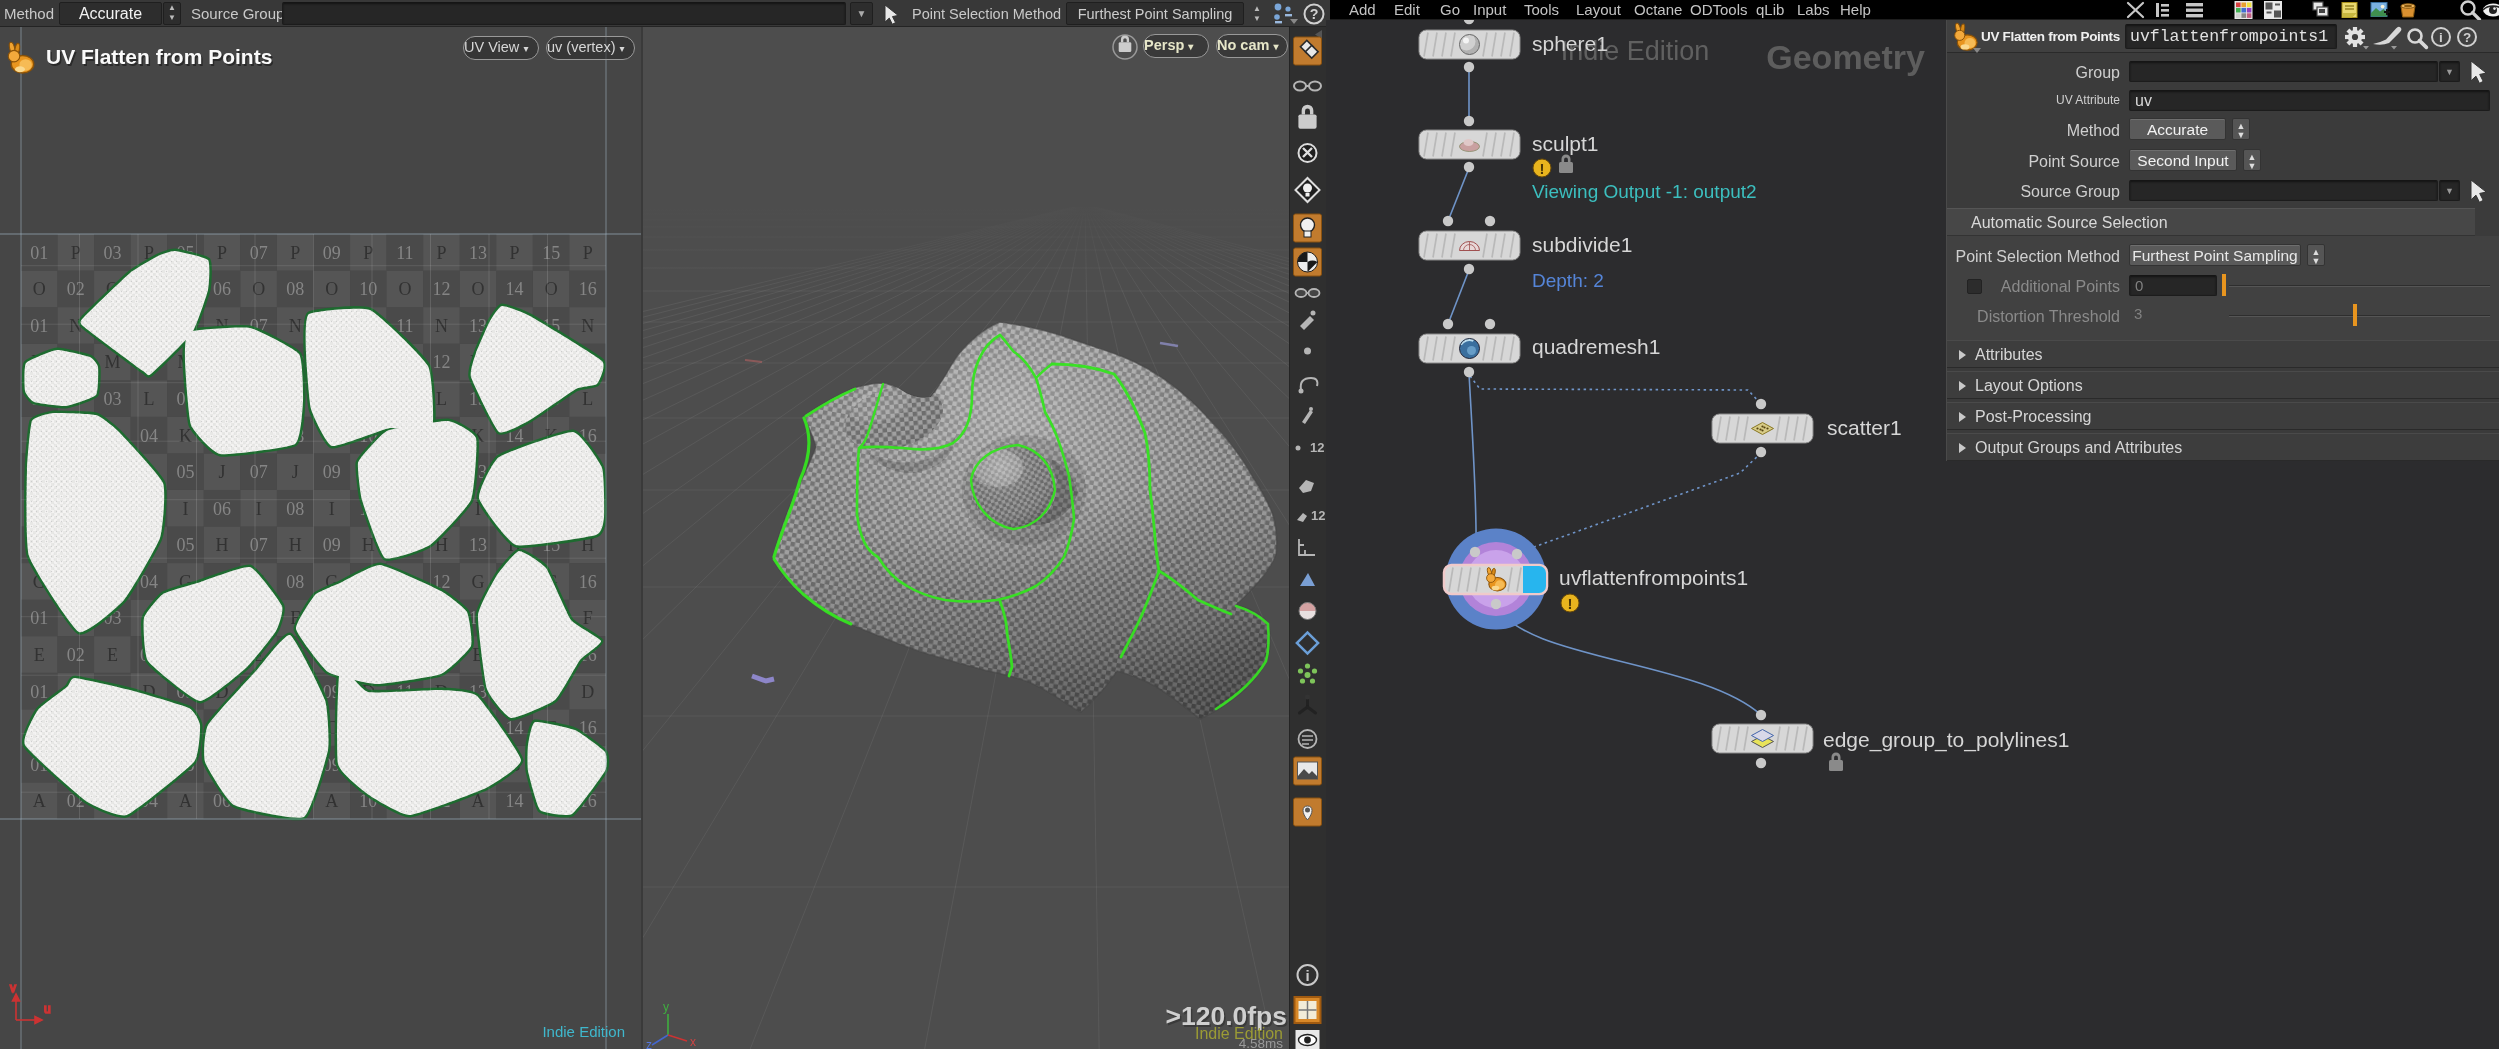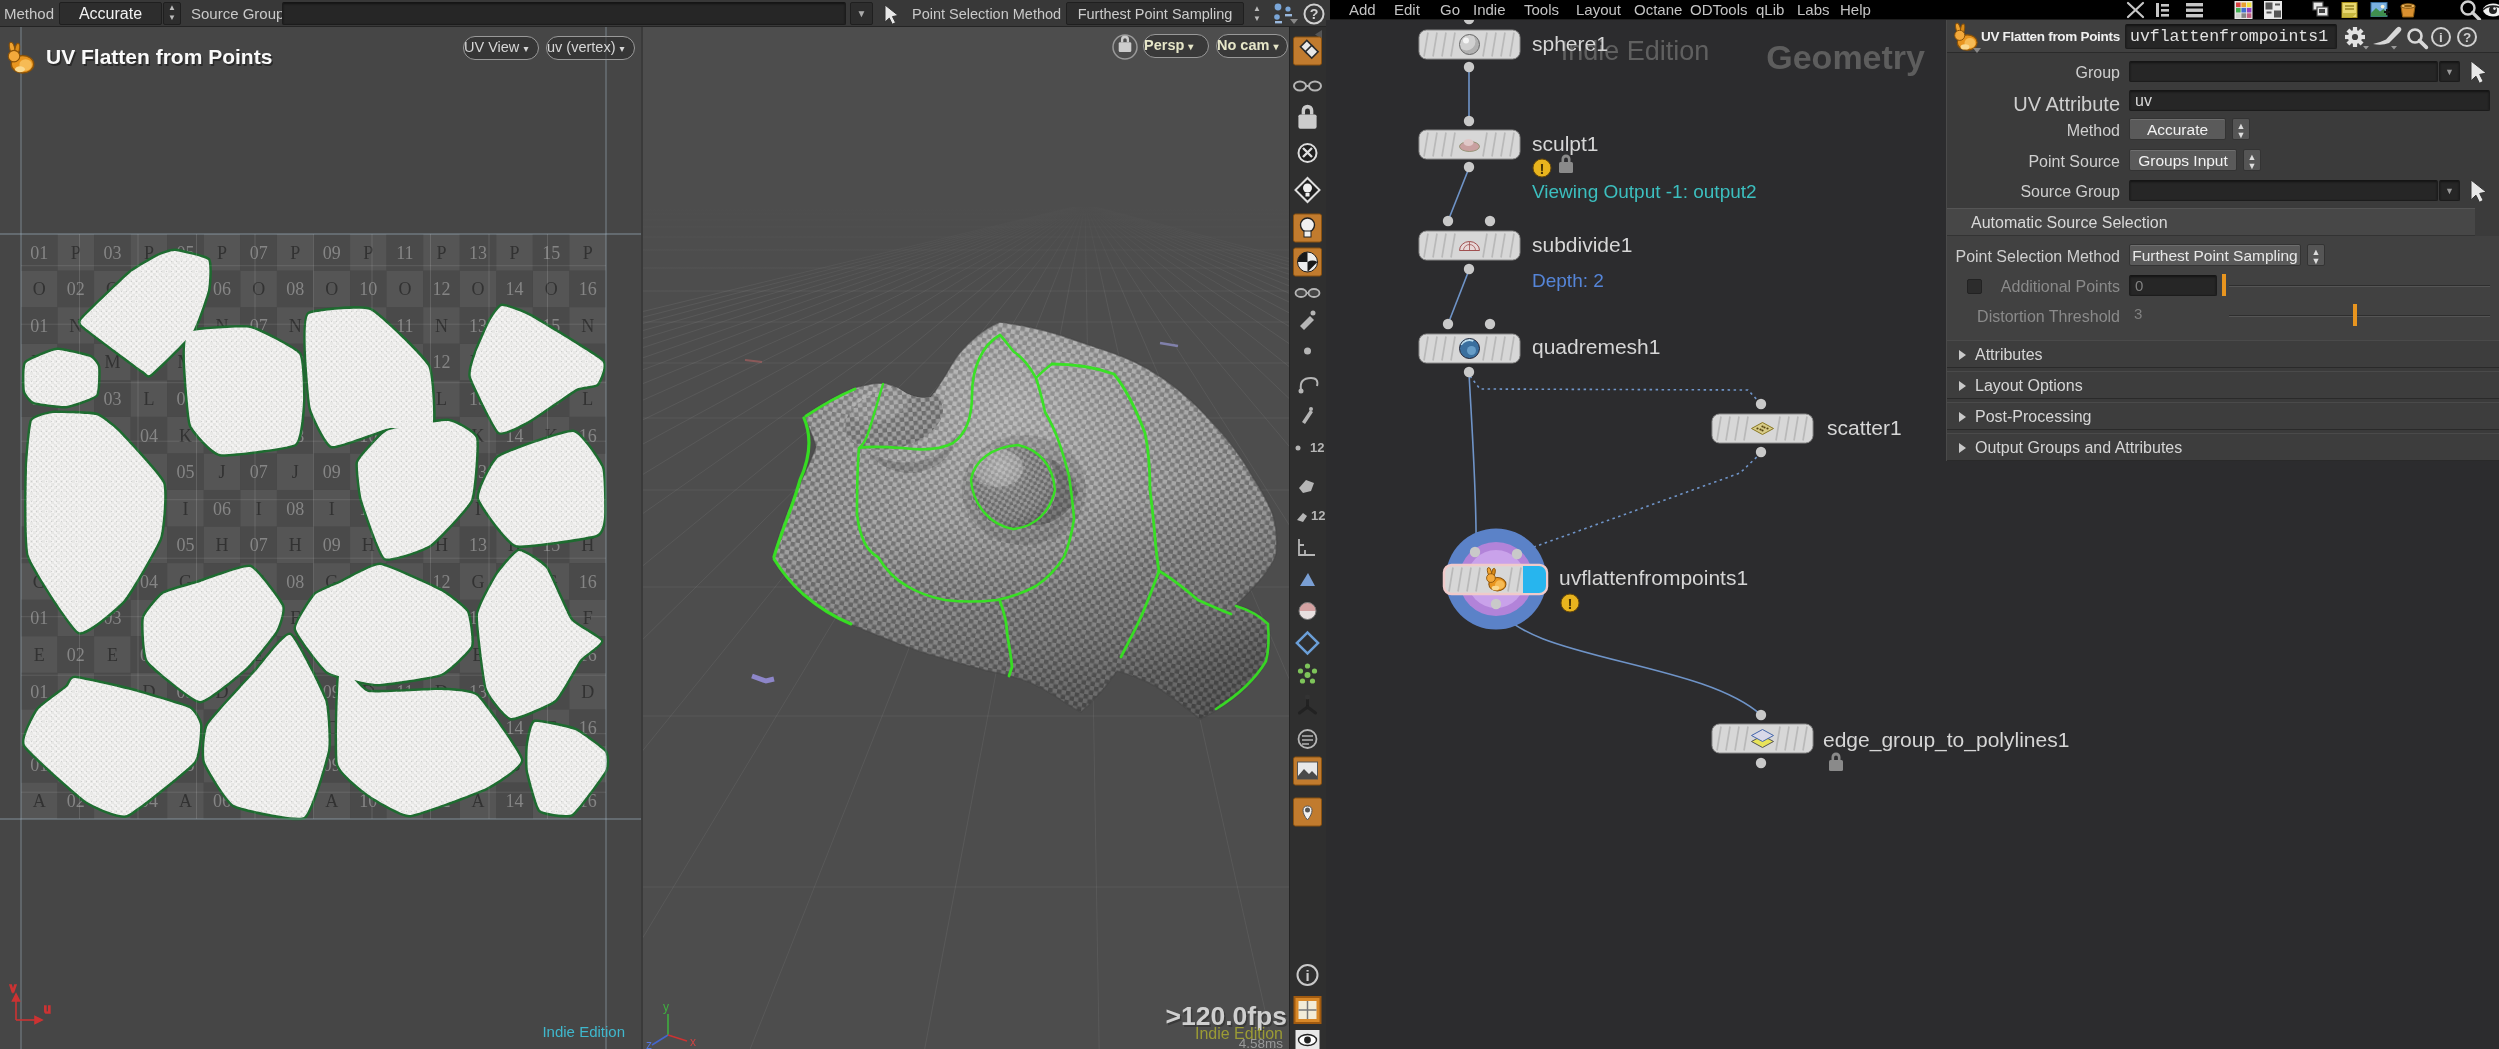--- a/index.html
+++ b/index.html
@@ -37,21 +37,21 @@
     </svg>
     <svg class="abs" style="left:1303px;top:3px" width="22" height="22" viewBox="0 0 22 22">
       <circle cx="11" cy="11" r="9.5" fill="none" stroke="#d0d0d0" stroke-width="2"></circle>
       <text x="11" y="16.225" font-size="14.25" fill="#d0d0d0" text-anchor="middle" font-weight="bold" font-family="Liberation Sans, sans-serif">?</text>
     </svg>
   </div>
 <div class="abs" style="left:1330px;top:0;width:1169px;height:20px;background:#000000;border-bottom:1px solid #1e1e1e;color:#c3c3c3;font-size:15px">
     <div class="abs" style="left:19px;top:1px">Add</div>
     <div class="abs" style="left:64px;top:1px">Edit</div>
     <div class="abs" style="left:110px;top:1px">Go</div>
-    <div class="abs" style="left:143px;top:1px">Indie</div>
+    <div class="abs" style="left:143px;top:1px">Input</div>
     <div class="abs" style="left:194px;top:1px">Tools</div>
     <div class="abs" style="left:246px;top:1px">Layout</div>
     <div class="abs" style="left:304px;top:1px">Octane</div>
     <div class="abs" style="left:360px;top:1px">ODTools</div>
     <div class="abs" style="left:426px;top:1px">qLib</div>
     <div class="abs" style="left:467px;top:1px">Labs</div>
     <div class="abs" style="left:510px;top:1px">Help</div>
   </div>
 <svg class="abs" style="left:2115px;top:0" width="384" height="20" viewBox="2115 0 384 20">
     <g stroke="#c6c6c6" stroke-width="2.2" stroke-linecap="round">
@@ -1149,27 +1149,27 @@
       <text x="98" y="17.95" font-size="13.5" fill="#d0d0d0" text-anchor="middle" font-weight="bold" font-family="Liberation Sans, sans-serif">i</text>
       <circle cx="124" cy="13" r="9" fill="none" stroke="#d0d0d0" stroke-width="2"></circle>
       <text x="124" y="17.95" font-size="13.5" fill="#d0d0d0" text-anchor="middle" font-weight="bold" font-family="Liberation Sans, sans-serif">?</text>
     </svg>
     <div class="abs" style="right:379px;top:44px;color:#cfcfcf;font-size:16px;white-space:nowrap">Group</div>
     <div class="abs inp" style="left:182px;top:41px;width:309px;height:21px"></div>
     <div class="abs inp" style="left:492px;top:41px;width:21px;height:21px;color:#999;font-size:9px;text-align:center;line-height:20px">▼</div>
     <svg class="abs" style="left:519px;top:39px" width="24" height="24" viewBox="0 0 24 24">
       <path d="M 5 2 l 0 19.8 l 4.95 -4.620000000000001 l 3.5200000000000005 7.15 l 3.74 -1.9800000000000002 l -3.5200000000000005 -6.930000000000001 l 6.6000000000000005 -1.32 z" fill="#e8e8e8" stroke="#333" stroke-width="1"></path>
     </svg>
-    <div class="abs" style="right:379px;top:73px;color:#cfcfcf;font-size:20px;white-space:nowrap">UV Attribute</div>
+    <div class="abs" style="right:379px;top:73px;color:#cfcfcf;font-size:12px;white-space:nowrap">UV Attribute</div>
     <div class="abs inp" style="left:182px;top:70px;width:361px;height:21px;color:#d8d8d8;font-size:16px;line-height:20px;padding-left:5px">uv</div>
     <div class="abs" style="right:379px;top:102px;color:#cfcfcf;font-size:16px;white-space:nowrap">Method</div>
     <div class="abs dd" style="left:182px;top:98px;width:97px;height:22px;font-size:15.5px;line-height:21px">Accurate</div>
     <div class="abs spin" style="left:285px;top:98px;width:18px;height:22px;padding-top:3px">▲<br>▼</div>
     <div class="abs" style="right:379px;top:133px;color:#cfcfcf;font-size:16px;white-space:nowrap">Point Source</div>
-    <div class="abs dd" style="left:182px;top:129px;width:108px;height:22px;font-size:15.5px;line-height:21px">Groups Input</div>
+    <div class="abs dd" style="left:182px;top:129px;width:108px;height:22px;font-size:15.5px;line-height:21px">Second Input</div>
     <div class="abs spin" style="left:296px;top:129px;width:18px;height:22px;padding-top:3px">▲<br>▼</div>
     <div class="abs" style="right:379px;top:163px;color:#cfcfcf;font-size:16px;white-space:nowrap">Source Group</div>
     <div class="abs inp" style="left:182px;top:160px;width:309px;height:21px"></div>
     <div class="abs inp" style="left:492px;top:160px;width:21px;height:21px;color:#999;font-size:9px;text-align:center;line-height:20px">▼</div>
     <svg class="abs" style="left:519px;top:158px" width="24" height="24" viewBox="0 0 24 24">
       <path d="M 5 2 l 0 19.8 l 4.95 -4.620000000000001 l 3.5200000000000005 7.15 l 3.74 -1.9800000000000002 l -3.5200000000000005 -6.930000000000001 l 6.6000000000000005 -1.32 z" fill="#e8e8e8" stroke="#333" stroke-width="1"></path>
     </svg>
     <div class="abs" style="left:0;top:188px;width:528px;height:28px;background:#474747;border-top:1px solid #555;border-bottom:1px solid #333;color:#d9d9d9;font-size:16px;line-height:27px;padding-left:24px">Automatic Source Selection</div>
     <div class="abs" style="left:0;top:216px;width:553px;height:104px;background:#414141"></div>
     <div class="abs" style="right:379px;top:228px;color:#cfcfcf;font-size:16px;white-space:nowrap">Point Selection Method</div>

